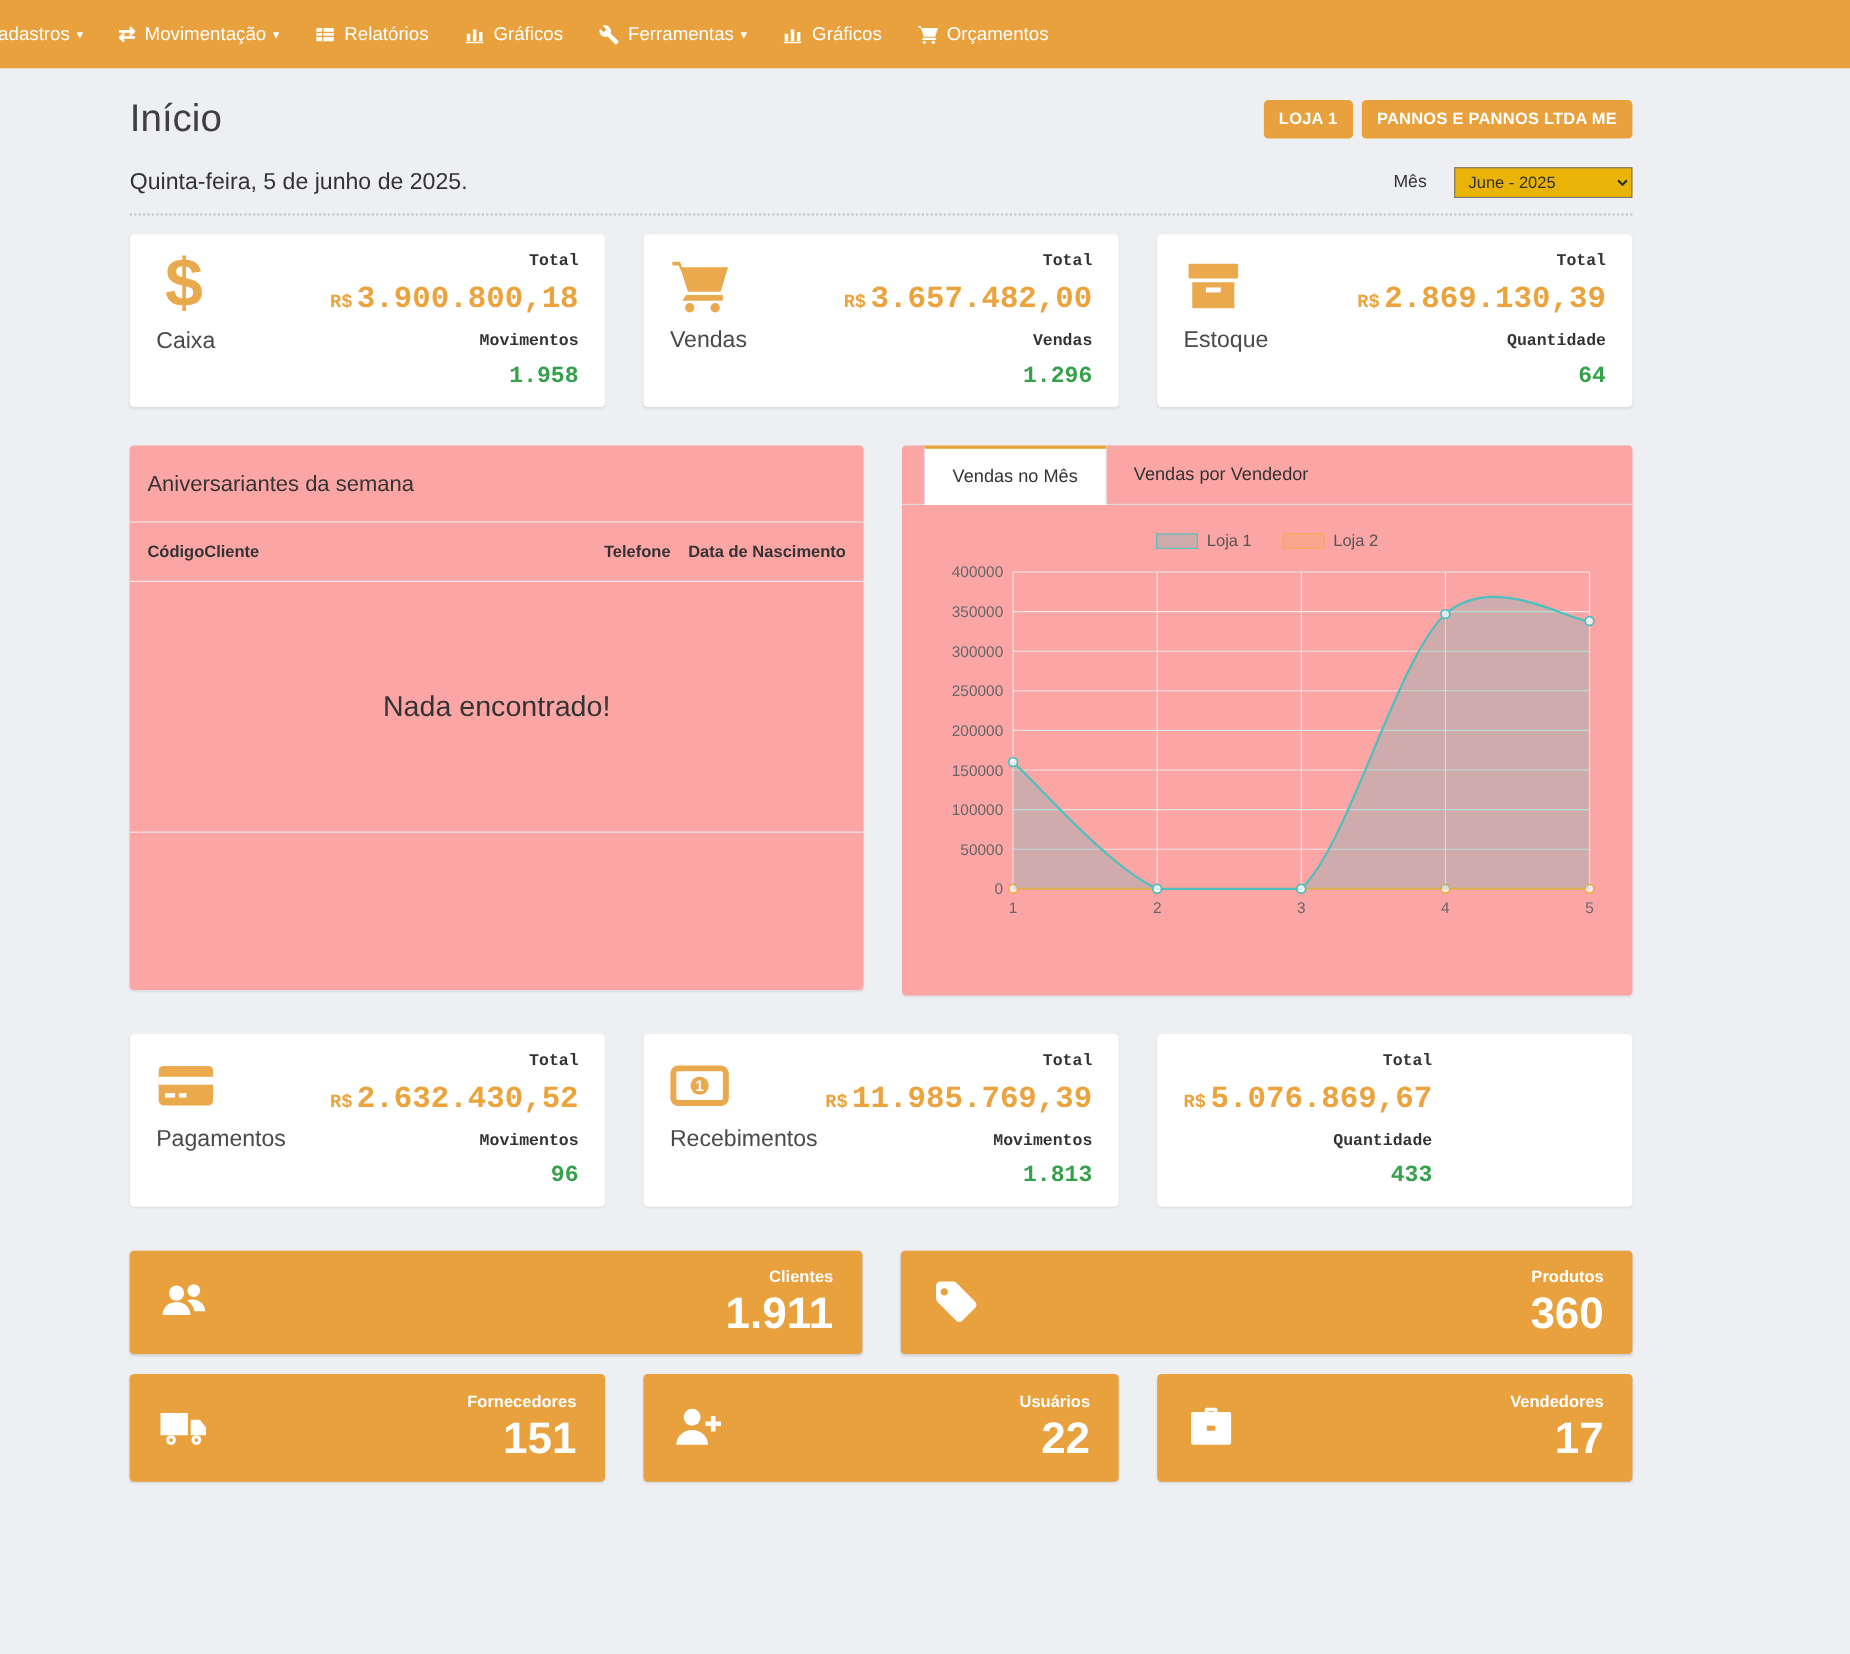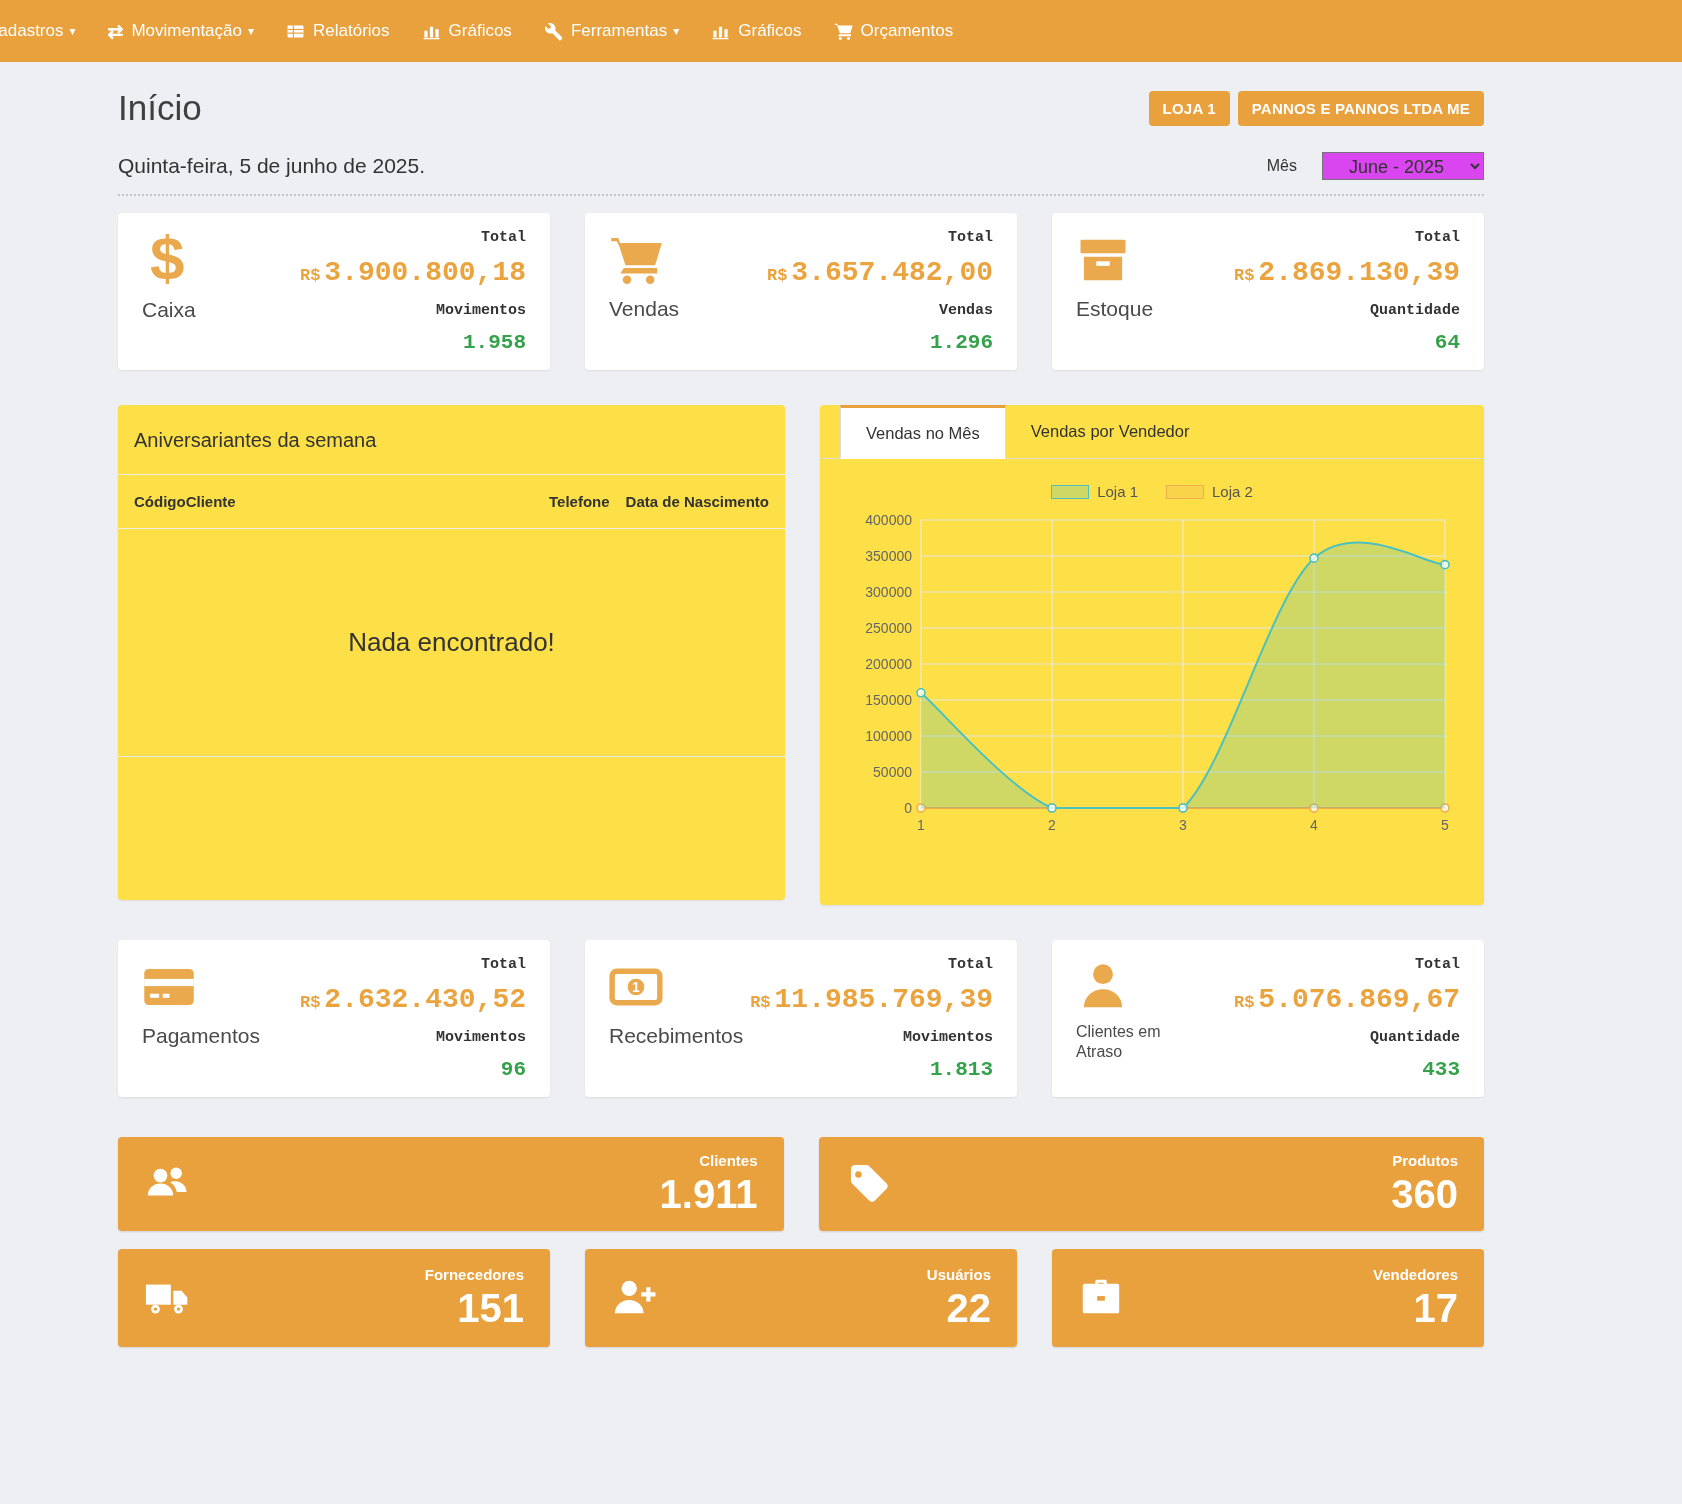--- a/index.html
+++ b/index.html
@@ -16,41 +16,41 @@
 
   
   .content { margin-left:118px; width:1366px; }
   .header-top { display:flex; align-items:center; margin-top:26px; }
   h1 { font-size:35px; font-weight:400; color:#404040; }
   .header-buttons { margin-left:auto; display:flex; gap:8px; }
   .btn-orange { background:#e8a13c; color:#fff; font-weight:bold; font-size:15px; border:none; border-radius:4px; padding:9px 14px; font-family:inherit; cursor:pointer; letter-spacing:.2px; }
   .date-row { display:flex; align-items:center; margin-top:24px; }
   .date-text { font-size:21px; color:#333; }
   .month-picker { margin-left:auto; display:flex; align-items:center; gap:25px; font-size:16px; color:#333; }
-  .month-picker select { font-family:inherit; font-size:18px; padding:3px 22px; width:162px; height:28px; border:1px solid #767676; background:#d946ef; color:#333; }
+  .month-picker select { font-family:inherit; font-size:15px; padding:3px 8px; width:162px; height:28px; border:1px solid #767676; background:#eab308; color:#333; }
   .dotted-sep { border-bottom:2px dotted #c3c7cd; margin-top:14px; }
 
   
   .cards-row { display:flex; gap:35px; margin-top:17px; }
   .stat-card { flex:1; background:#fff; border-radius:4px; box-shadow:0 1px 2px rgba(0,0,0,.08); height:157px; padding:16px 24px; display:flex; justify-content:space-between; }
   .card-left { display:flex; flex-direction:column; }
   .card-icon { color:#eaa94d; }
   .dollar { font-size:62px; font-weight:bold; line-height:.95; margin-left:8px; }
   .card-svg { width:54px; height:54px; margin-top:4px; fill:#eaa94d; }
   .card-label { font-size:21px; color:#4a4a4a; margin-top:10px; }
   .small-label { font-size:16px; max-width:110px; margin-top:8px; line-height:1.25; }
   .card-right { text-align:right; display:flex; flex-direction:column; justify-content:space-between;font-family:Liberation Mono, monospace; }
   .mini-label { font-size:15px; font-weight:bold; color:#333; }
   .card-total { color:#eba33e; font-weight:bold; font-size:28px; line-height:1.1; white-space:nowrap; }
   .card-total .cur { font-size:17px; margin-right:4px; }
   .card-sub { color:#35a14b; font-weight:bold; font-size:21px; }
 
   
   .middle-row { display:flex; gap:35px; margin-top:35px; align-items:flex-start; }
-  .panel { background:#fde047; border-radius:4px; box-shadow:0 1px 2px rgba(0,0,0,.08); }
+  .panel { background:#fca5a5; border-radius:4px; box-shadow:0 1px 2px rgba(0,0,0,.08); }
   .birthday-panel { width:667px; height:495px; }
   .panel-title { padding:24px 16px 22px; font-size:20px; color:#333; border-bottom:1px solid #ececec; }
   .thead { display:flex; align-items:center; padding:18px 16px; border-bottom:1px solid #ececec; font-weight:bold; font-size:15px; color:#333; }
   .th-tel { margin-left:auto; }
   .th-nasc { margin-left:16px; }
   .empty-area { height:228px; display:flex; align-items:center; justify-content:center; font-size:26px; color:#333; border-bottom:1px solid #ececec; }
 
   .chart-panel { flex:1; height:500px; }
   .tabs { display:flex; padding-left:20px; border-bottom:1px solid #ddd; height:54px; align-items:stretch; }
   .tab { display:flex; align-items:center; padding:0 25px; font-size:16.5px; color:#333; cursor:pointer; }
@@ -312,27 +312,20 @@
       </div>
       <div class="card-right">
         <div class="mini-label">Total</div>
         <div class="card-total"><span class="cur">R$</span><span>11.985.769,39</span></div>
         <div class="mini-label">Movimentos</div>
         <div class="card-sub">1.813</div>
       </div>
     </div>
 
     <div class="stat-card">
-      <div class="card-left">
-        <svg class="card-svg" viewBox="0 0 24 24">
-            <circle cx="12" cy="6.3" r="4.4"></circle>
-            <path d="M3.5 21c0-4.7 3.8-8 8.5-8s8.5 3.3 8.5 8z"></path>
-          </svg>
-        <div class="card-label small-label">Clientes em Atraso</div>
-      </div>
       <div class="card-right">
         <div class="mini-label">Total</div>
         <div class="card-total"><span class="cur">R$</span><span>5.076.869,67</span></div>
         <div class="mini-label">Quantidade</div>
         <div class="card-sub">433</div>
       </div>
     </div>
 
   </div>
 

